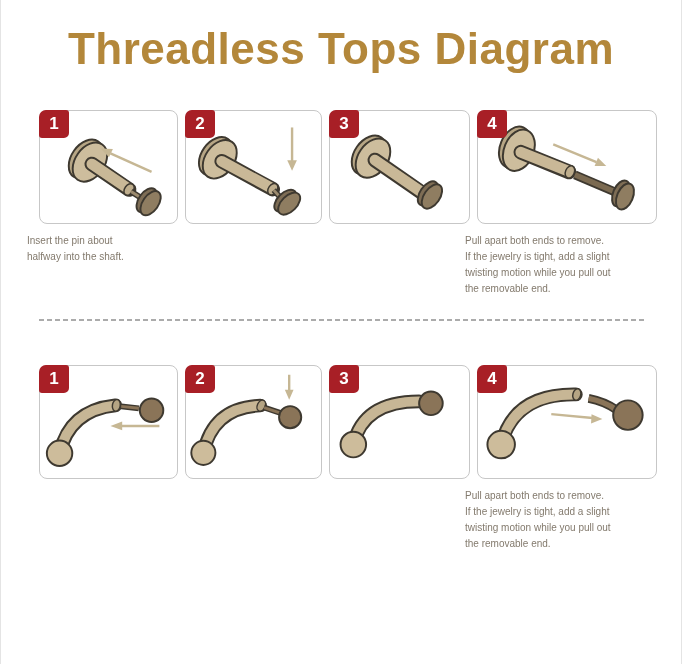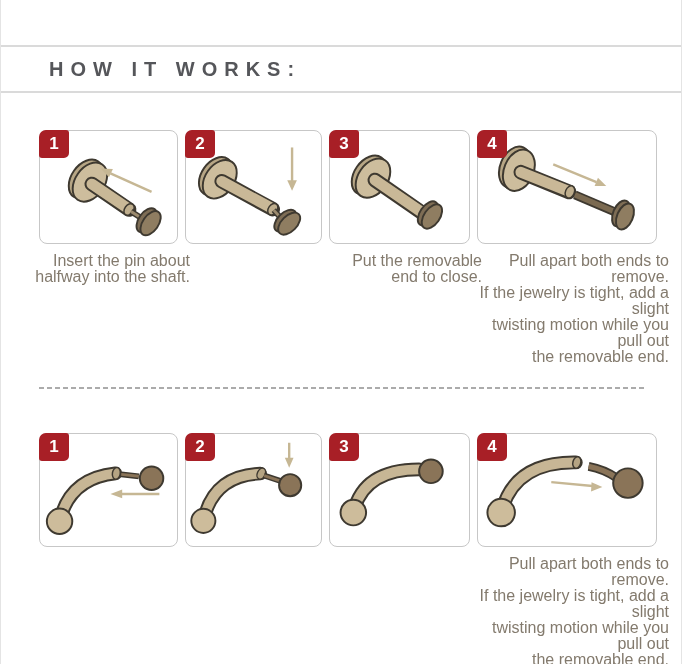--- a/index.html
+++ b/index.html
@@ -27,37 +27,35 @@
     height:114px;width:100%;box-sizing:border-box;border:1.5px solid #C7C7C7;
     border-radius:8px;position:relative;background:#fff;
   }
   .panel svg{position:absolute;left:0;top:0;width:100%;height:100%;}
   .badge{
     position:absolute;top:-1px;left:-1px;width:30px;height:28px;background:#A81F26;
     color:#fff;font-weight:bold;font-size:17px;display:flex;align-items:center;
     justify-content:center;border-radius:7px 3px 5px 3px;z-index:2;
   }
   .caption{
-    margin:9px -12px 0;font-size:16px;line-height:16px;color:#837A6D;
-    text-align:right;white-space:pre-line;
+    margin:9px -12px 0;font-size:10px;line-height:16px;color:#837A6D;
+    text-align:left;white-space:pre-line;
   }
   .divider{
     margin:22px 36px 0 38px;height:2px;
     background:repeating-linear-gradient(90deg,#ABABAB 0 5px,transparent 5px 8px);
   }
 </style>
 </head>
 <body>
 
 <div class="page">
 
-
-  <div class="hiw">
-    <span class="hiw-text">HOW IT WORKS:</span>
-  </div>
+  <div class="title">Threadless Tops Diagram</div>
+
 
   <div class="steps row1">
 
     <div class="step">
       <div class="panel">
         <div class="badge">1</div>
         <svg viewBox="0 0 140 114">
           <ellipse cx="47" cy="49" rx="15" ry="22" transform="rotate(35 47 49)" fill="#B7A685" stroke="#3E3930" stroke-width="2"></ellipse>
           <ellipse cx="51" cy="52" rx="15" ry="22" transform="rotate(35 51 52)" fill="#CDBD9D" stroke="#3E3930" stroke-width="2"></ellipse>
           <line x1="53" y1="54" x2="91" y2="80" stroke="#3E3930" stroke-width="15" stroke-linecap="round"></line>
@@ -104,22 +102,20 @@
         <svg viewBox="0 0 140 114">
           <ellipse cx="39" cy="45" rx="15" ry="22" transform="rotate(35 39 45)" fill="#B7A685" stroke="#3E3930" stroke-width="2"></ellipse>
           <ellipse cx="43" cy="48" rx="15" ry="22" transform="rotate(35 43 48)" fill="#CDBD9D" stroke="#3E3930" stroke-width="2"></ellipse>
           <line x1="45" y1="50" x2="94" y2="84" stroke="#3E3930" stroke-width="15" stroke-linecap="round"></line>
           <line x1="45" y1="50" x2="93" y2="83" stroke="#C9B897" stroke-width="11" stroke-linecap="round"></line>
           <line x1="94" y1="84" x2="100" y2="88" stroke="#3E3930" stroke-width="7"></line>
           <ellipse cx="99" cy="84" rx="8" ry="14" transform="rotate(35 99 84)" fill="#7E6D55" stroke="#3E3930" stroke-width="2"></ellipse>
           <ellipse cx="103" cy="87" rx="8" ry="14" transform="rotate(35 103 87)" fill="#8F7D61" stroke="#3E3930" stroke-width="2"></ellipse>
         </svg>
       </div>
-      <div class="caption">Put the removable
-end to close.</div>
     </div>
 
     <div class="step">
       <div class="panel">
         <div class="badge">4</div>
         <svg viewBox="0 0 180 114">
           <ellipse cx="37" cy="37" rx="15" ry="22" transform="rotate(23 37 37)" fill="#B7A685" stroke="#3E3930" stroke-width="2"></ellipse>
           <ellipse cx="41" cy="40" rx="15" ry="22" transform="rotate(23 41 40)" fill="#CDBD9D" stroke="#3E3930" stroke-width="2"></ellipse>
           <line x1="43" y1="42" x2="92" y2="62" stroke="#3E3930" stroke-width="15" stroke-linecap="round"></line>
           <line x1="43" y1="42" x2="91" y2="61" stroke="#C9B897" stroke-width="11" stroke-linecap="round"></line>

